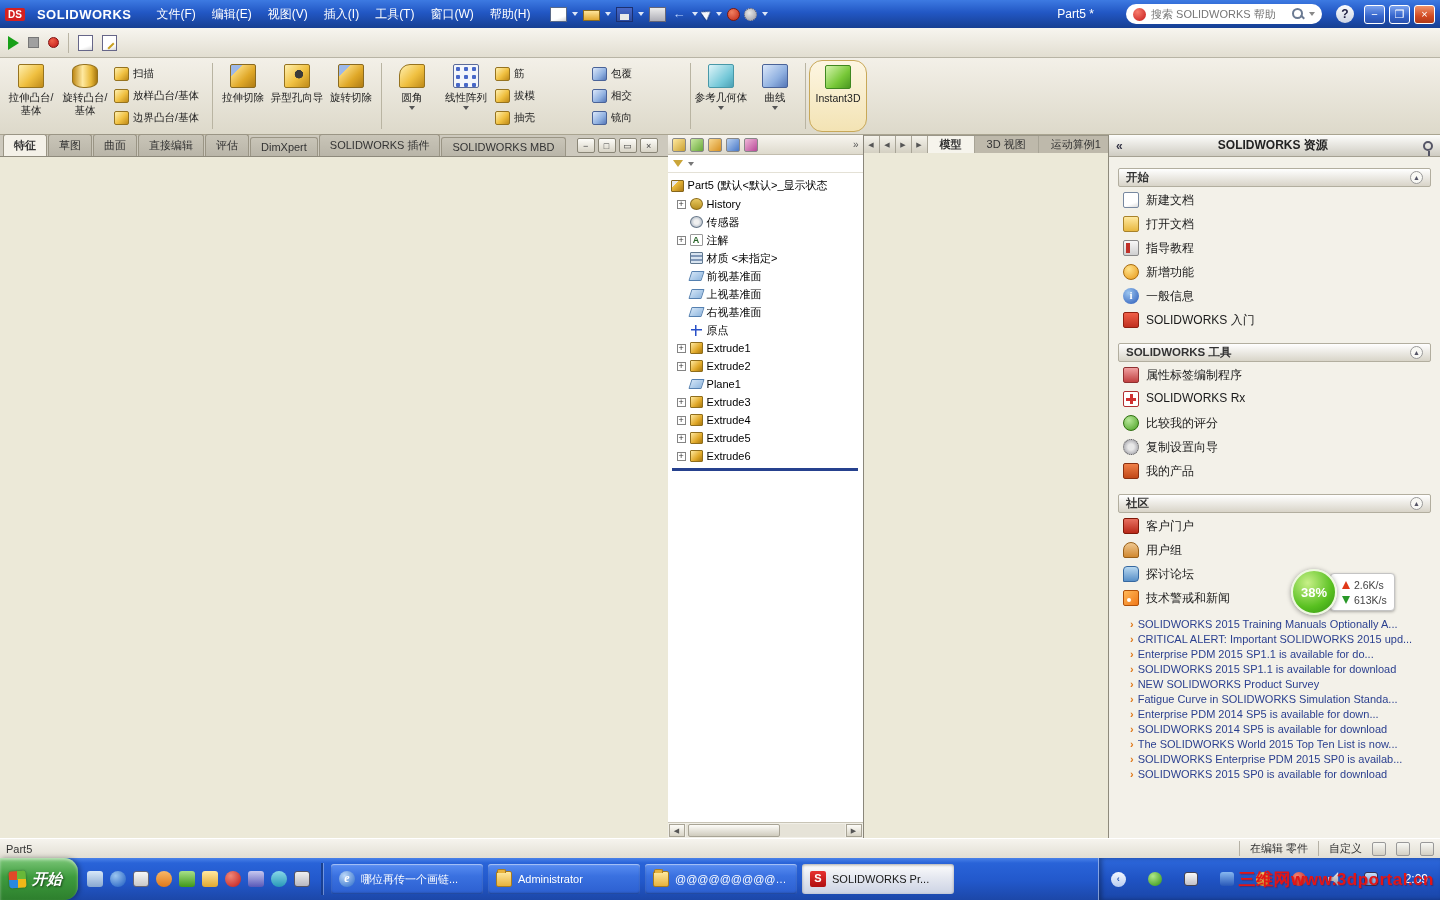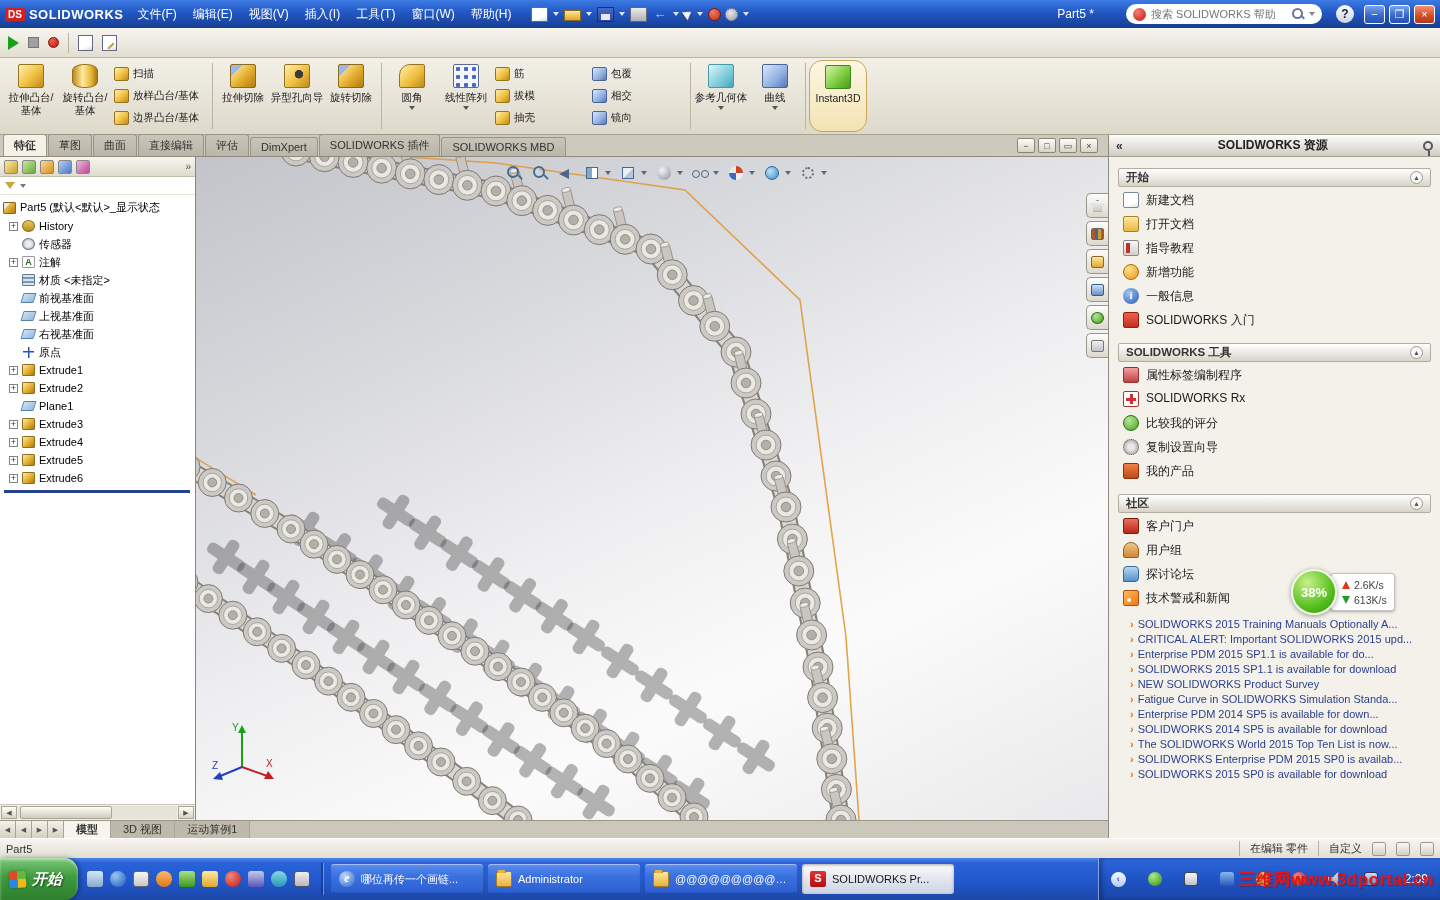--- a/index.html
+++ b/index.html
@@ -1,21 +1,21 @@
 <!DOCTYPE html>
 <html><head>
 <meta charset="utf-8">
 <style>
   *{box-sizing:border-box;margin:0;padding:0}
   html,body{width:1440px;height:900px;overflow:hidden}
   body{font-family:"Liberation Sans",sans-serif;background:#ece9d8;position:relative;font-size:12px}
 
   
   .titlebar{height:28px;background:linear-gradient(#3d7ae2,#2257c4 45%,#163f92);display:flex;align-items:center;color:#fff;padding:0 5px;gap:2px}
-  .logo{display:flex;align-items:center;gap:4px;margin-right:4px}
+  .logo{display:flex;align-items:center;gap:12px;margin-right:15px}
   .logo-mark{background:#d42020;color:#fff;font-weight:bold;font-size:10px;padding:1px 3px;border-radius:2px}
   .logo-text{font-weight:bold;font-size:13px;letter-spacing:.5px}
   .menubar{display:flex;}
   .menu-item{padding:4px 8px;font-size:12px;cursor:default;white-space:nowrap}
   .tb-icons{display:flex;align-items:center;gap:4px;margin-left:10px}
   .tbi{width:17px;height:15px;position:relative;flex:0 0 auto}
   .tbi-new{background:linear-gradient(160deg,#fff 70%,#d4d4d4);border:1px solid #5a6a88}
   .tbi-open{background:linear-gradient(#ffe49a,#e0a830);border:1px solid #8a6a20;height:11px;margin-top:3px}
   .tbi-save{background:linear-gradient(#4868c8,#2c4ba0);border:1px solid #1c3070}
   .tbi-save::before{content:"";position:absolute;left:3px;top:6px;right:3px;bottom:1px;background:#e8e8e8}
@@ -61,21 +61,21 @@
   .ibl{background:linear-gradient(135deg,#dce8fa,#8fb0e0 60%,#5577b8);border:1px solid #4a6398;border-radius:2px}
   .icyn{background:linear-gradient(135deg,#dff5f9,#74c8d8 65%,#4aa0b4);border:1px solid #4898a8;border-radius:2px}
   .ign{background:linear-gradient(135deg,#d6f4ae,#78c838 60%,#4a9820);border:1px solid #3f8820;border-radius:2px}
   .ihole{background:radial-gradient(circle at 58% 42%,#3a3a3a 0 4px,transparent 4.5px),linear-gradient(135deg,#fff0b0,#f0c040 55%,#bf8a18);border:1px solid #96731f;border-radius:2px}
   .ifil{background:linear-gradient(135deg,#fff0b0,#f0c040 55%,#bf8a18);border:1px solid #96731f;border-radius:11px 2px 2px 2px}
   .ipat{background:radial-gradient(circle at 4px 4px,#4868c8 2px,transparent 2.5px) 0 0/8px 8px,#f4f6fa;border:1px solid #5a6a9a;border-radius:2px}
   .irev{background:linear-gradient(90deg,#c08a18,#ffe9a0 40%,#e8b838 75%,#a87810);border:1px solid #96731f;border-radius:45%/28%}
 
   
   .main{display:flex;height:703px}
-  .workarea{width:1108px;display:flex;flex-direction:column}
+  .workarea{width:1108px;display:flex;}
   .tabrow{height:22px;background:#cdc9bd;display:flex;align-items:flex-end;padding-left:3px;border-bottom:1px solid #8e8a7c}
   .ctabs{display:flex;align-items:flex-end}
   .ctab{padding:3px 10px 3px;font-size:11px;color:#333;border:1px solid #9a9585;border-bottom:none;background:linear-gradient(#c9c5b8,#b9b5a8);margin-right:1px;border-radius:3px 3px 0 0;white-space:nowrap;cursor:default}
   .ctab.active{background:#f4f1e8;font-weight:bold}
   .docwinbtns{margin-left:auto;display:flex;gap:3px;padding:0 10px 3px}
   .wbtn{width:18px;height:15px;border:1px solid #8a8677;background:linear-gradient(#fdfcf8,#d8d4c6);font-size:9px;display:flex;align-items:center;justify-content:center;color:#444;border-radius:2px}
 
   .content{flex:1;display:flex;position:relative;min-height:0}
 
   

